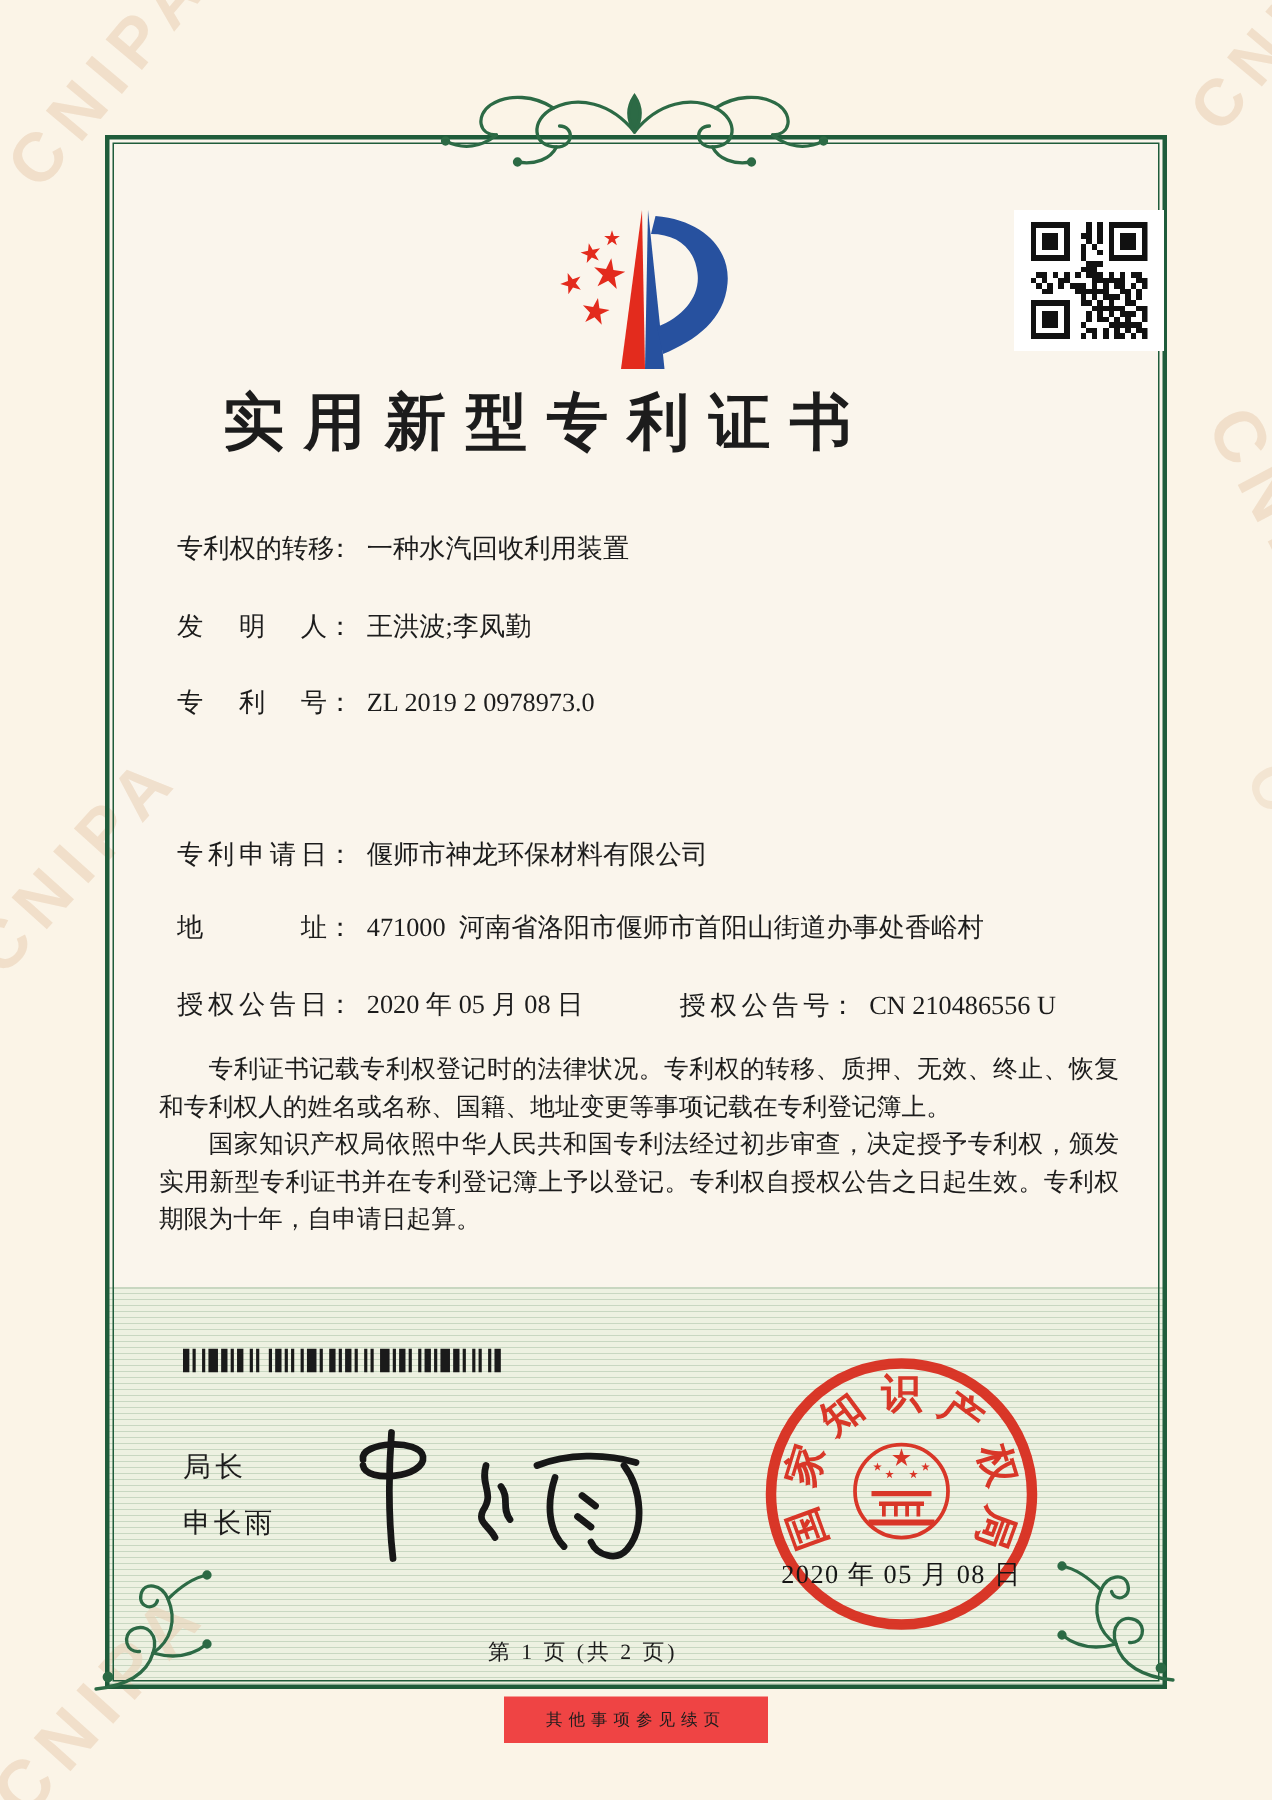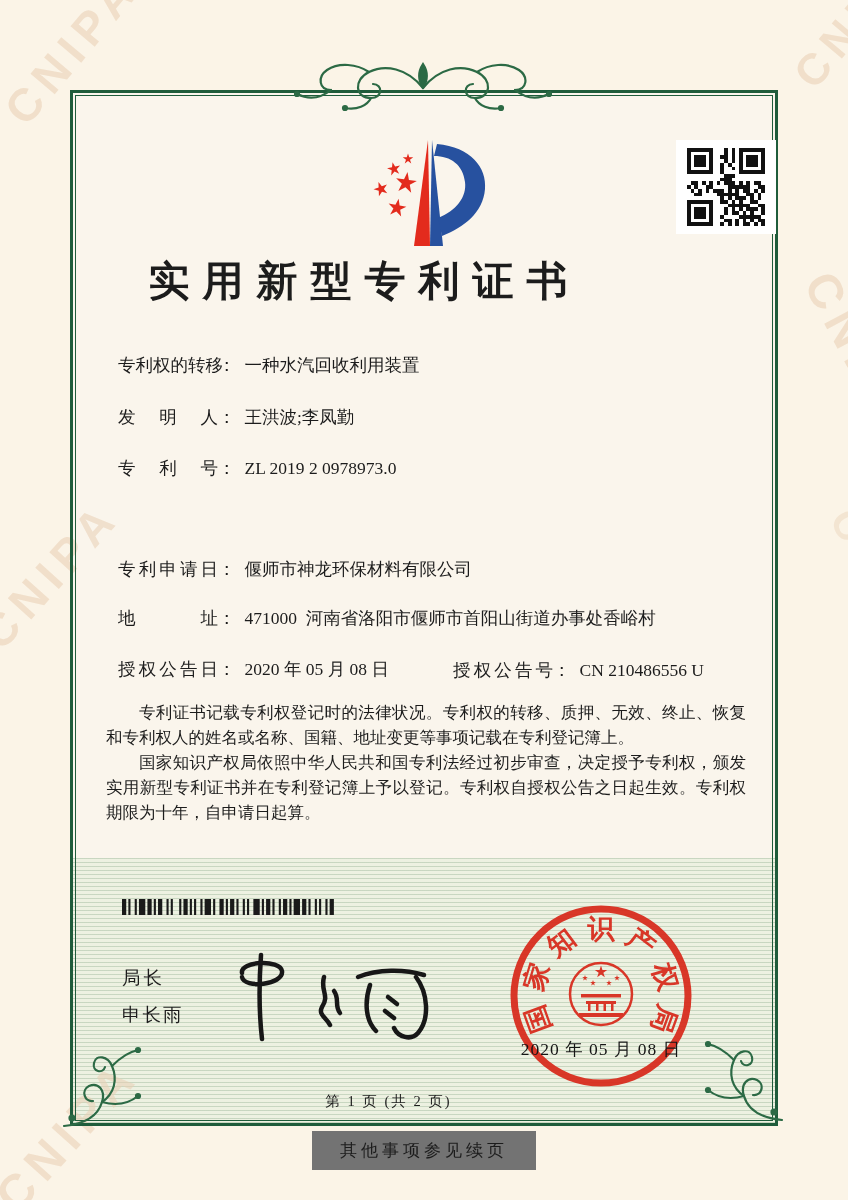--- a/index.html
+++ b/index.html
@@ -74,22 +74,22 @@
   .seal-date {
     position:absolute; z-index:4; left:505px; top:1037px; width:192px;
     text-align:center; font-size:17.5px; letter-spacing:1px; color:#151515; white-space:nowrap;
   }
   .page-info {
     position:absolute; z-index:3; left:0; top:1092px; width:777px;
     text-align:center; font-size:14.5px; letter-spacing:2px;
   }
   .footer-note-wrap { position:absolute; z-index:3; left:0; top:1131px; width:848px; text-align:center; }
   .footer-note {
-    display:inline-block; background:#737373; padding:8px 28px;
-    font-size:17px; letter-spacing:4px;
+    display:inline-block; background:#ef4444; padding:8px 28px;
+    font-size:11px; letter-spacing:4px;
   }
 </style>
 </head>
 <body>
 
 <div class="page">
 
   <span class="wm wm1">CNIPA</span>
   <span class="wm wm2">CNIPA</span>
   <span class="wm wm3">CNIPA</span>

